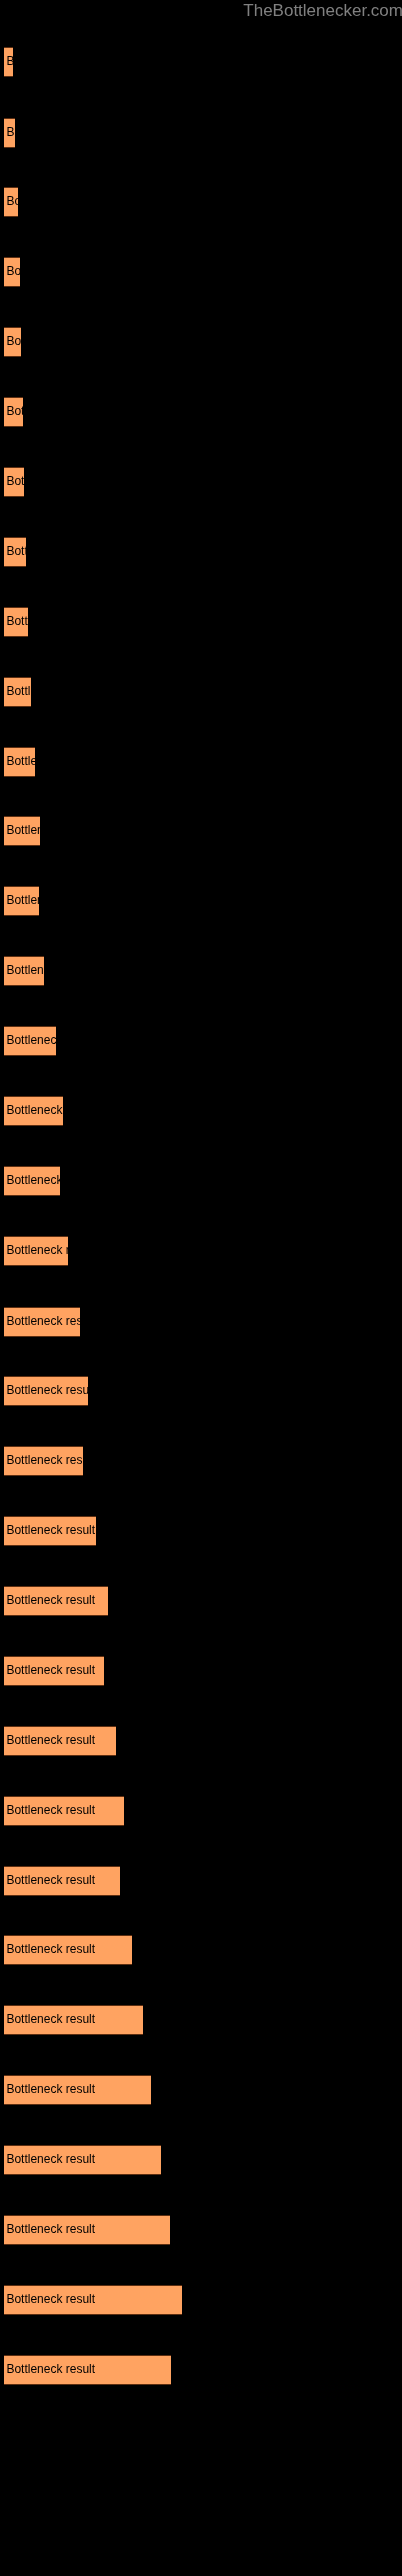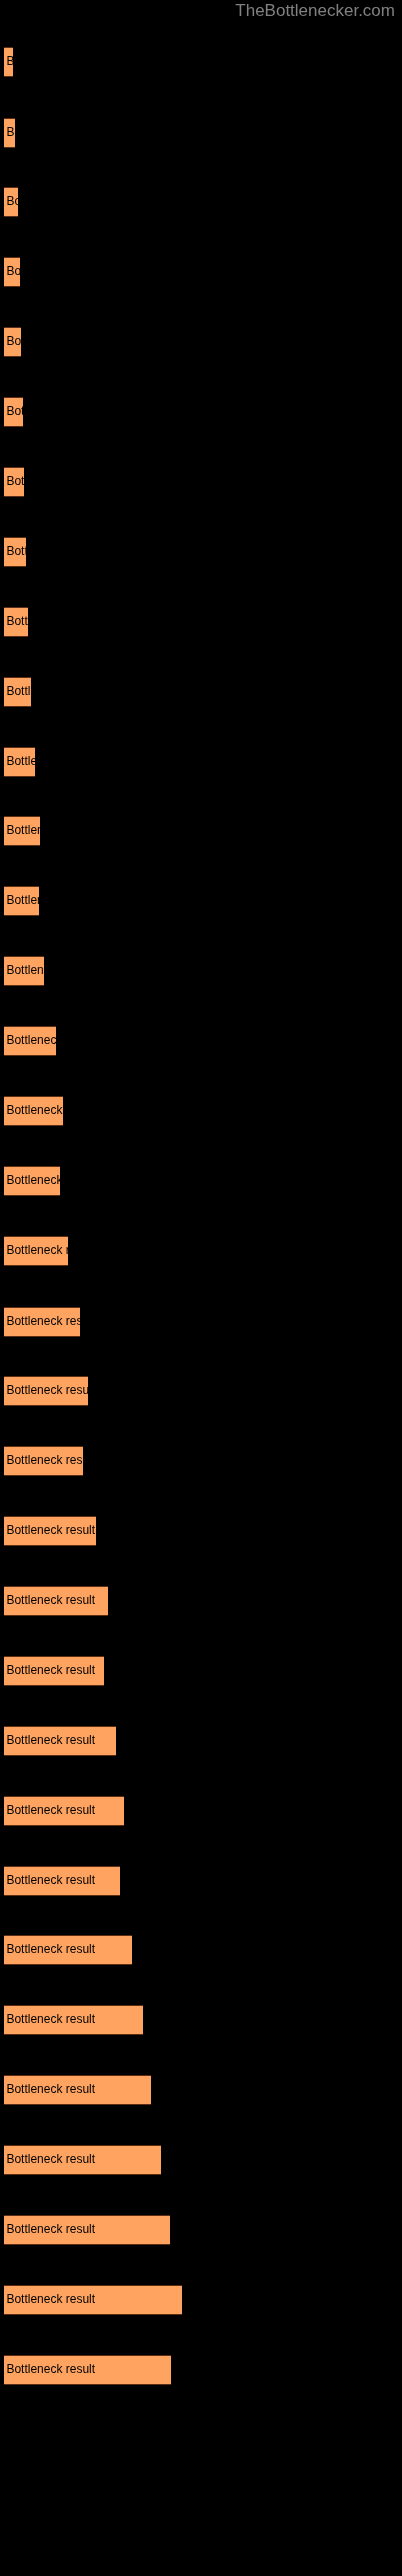--- a/index.html
+++ b/index.html
@@ -19,21 +19,21 @@
   #chart-root {
     position: absolute;
     left: 0;
     top: 0;
     width: 403px;
     height: 2576px;
     background: #000000;
   }
   #watermark {
     position: absolute;
-    right: 8px;
+    right: 0;
     top: 0.8px;
     font-family: "Liberation Sans", sans-serif;
     font-size: 17px;
     color: #808080;
     letter-spacing: 0px;
     white-space: nowrap;
     line-height: 19.3px;
   }
   #plot-area {
     position: absolute;

